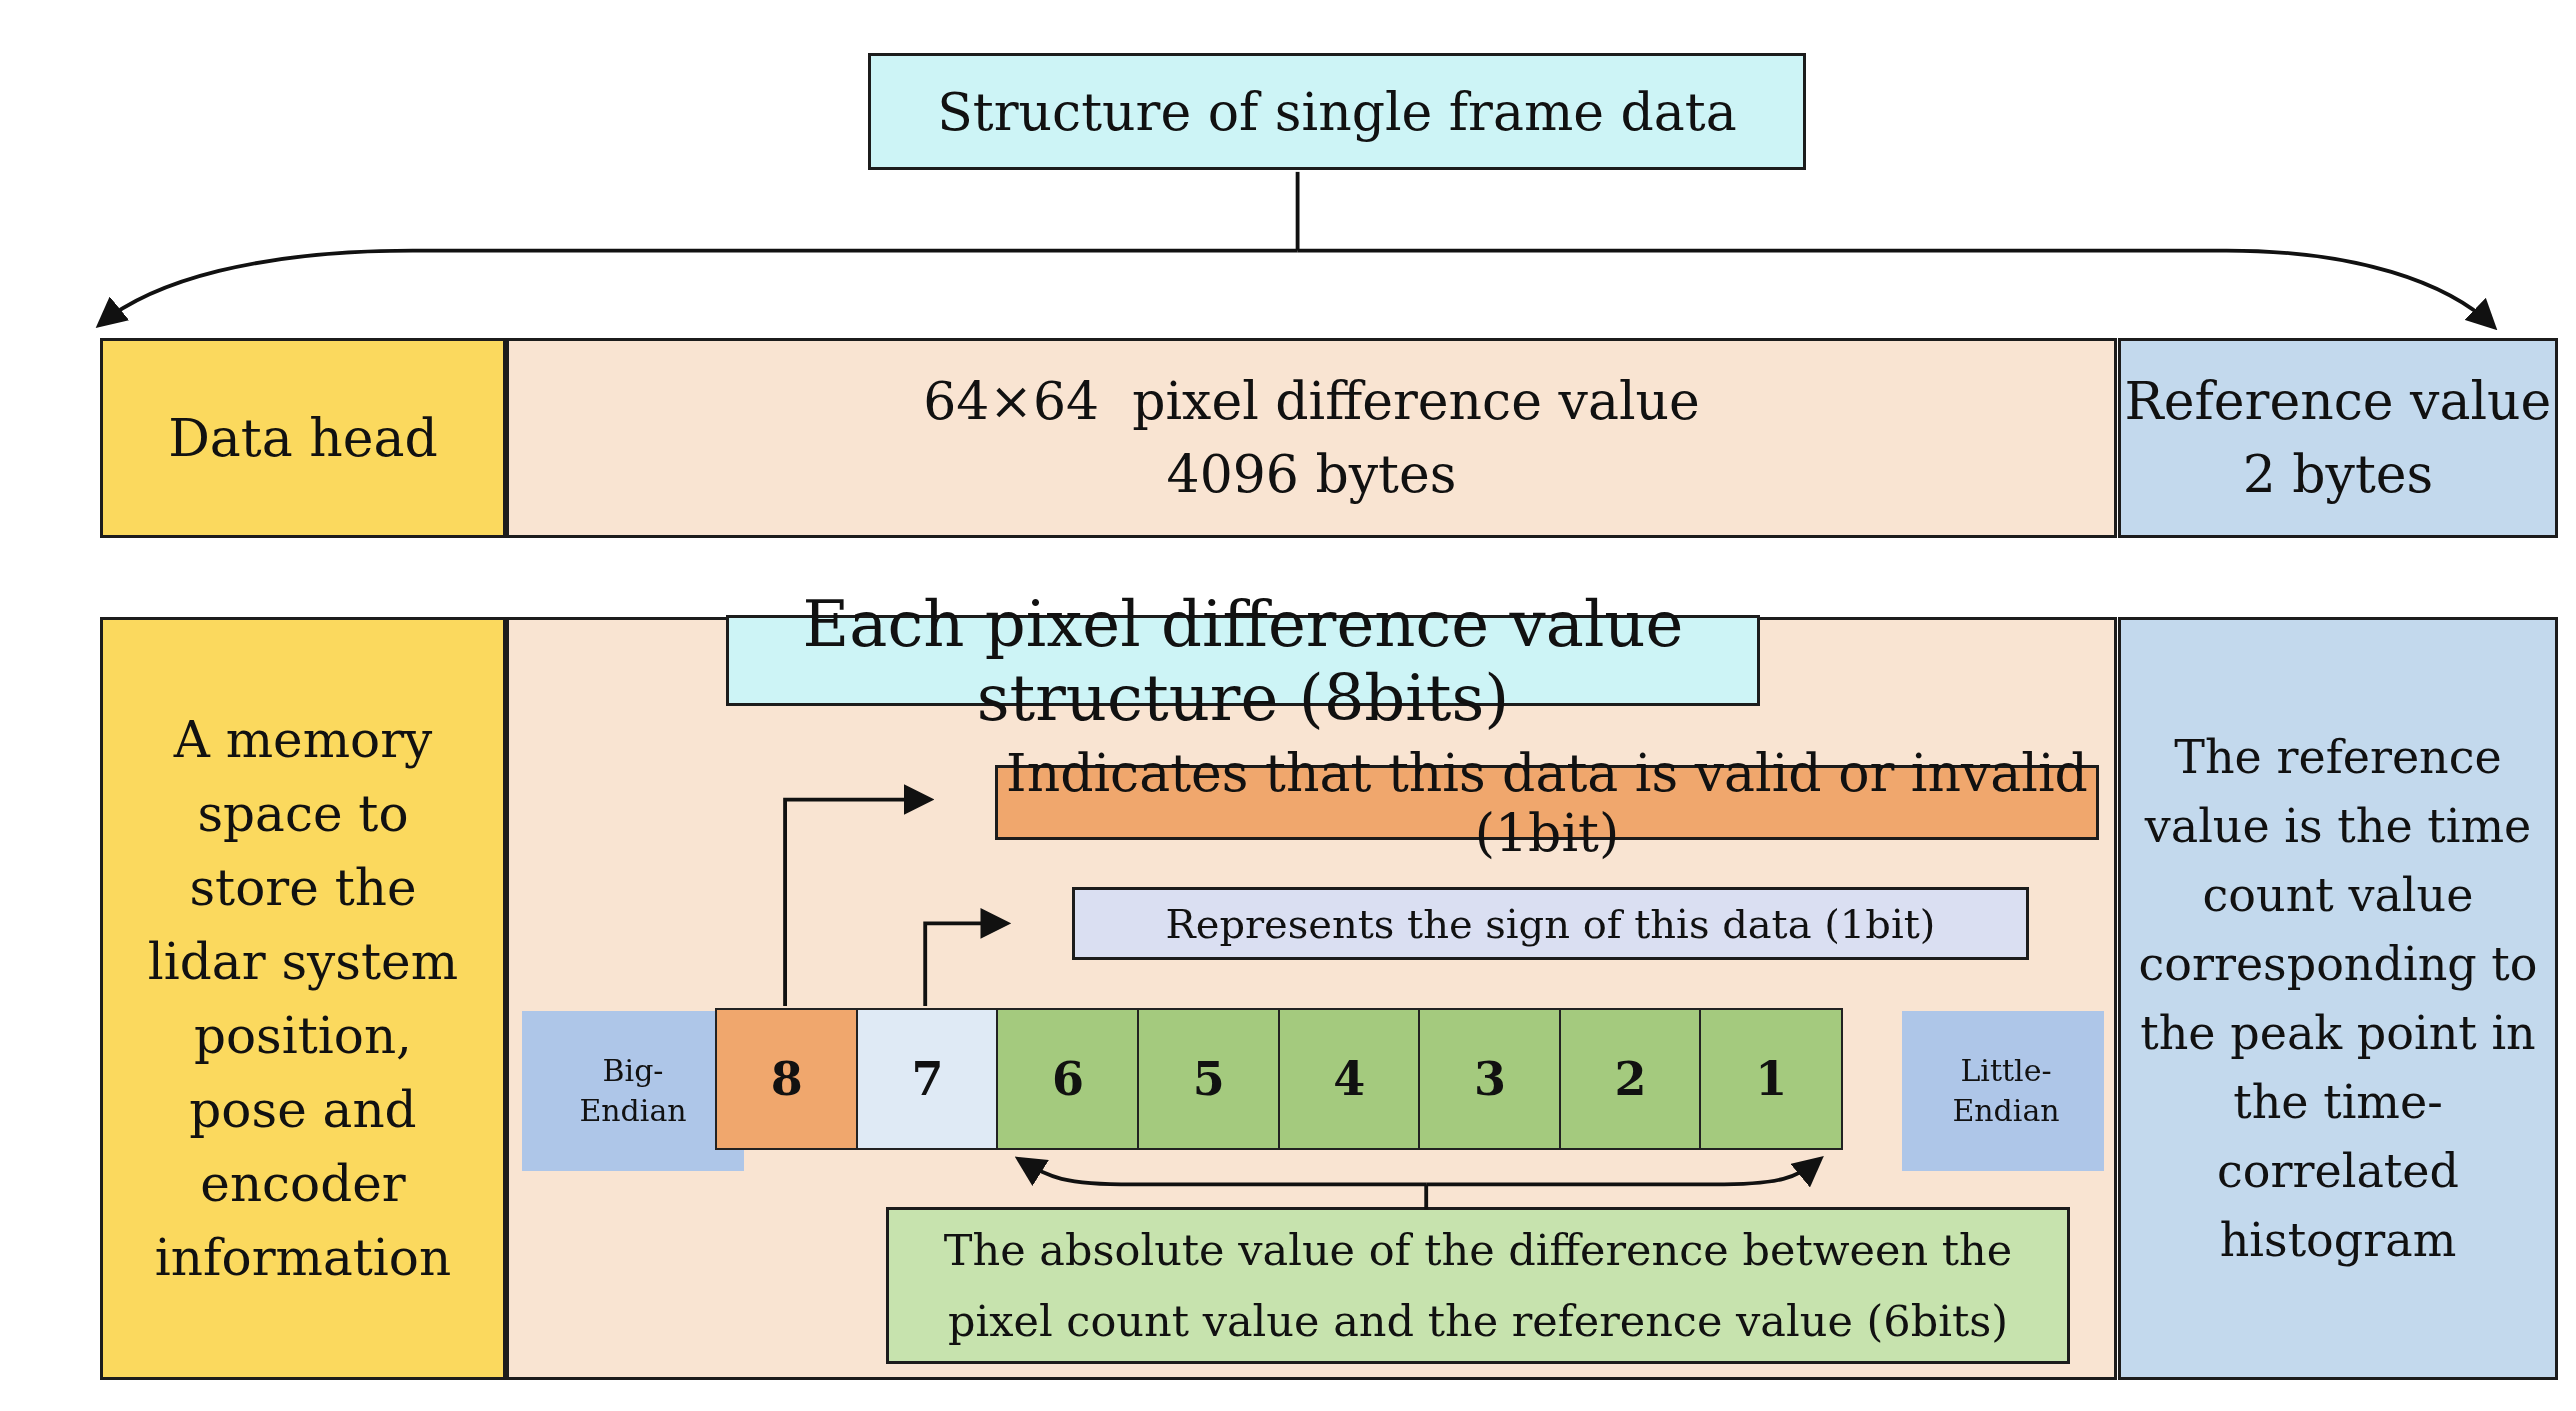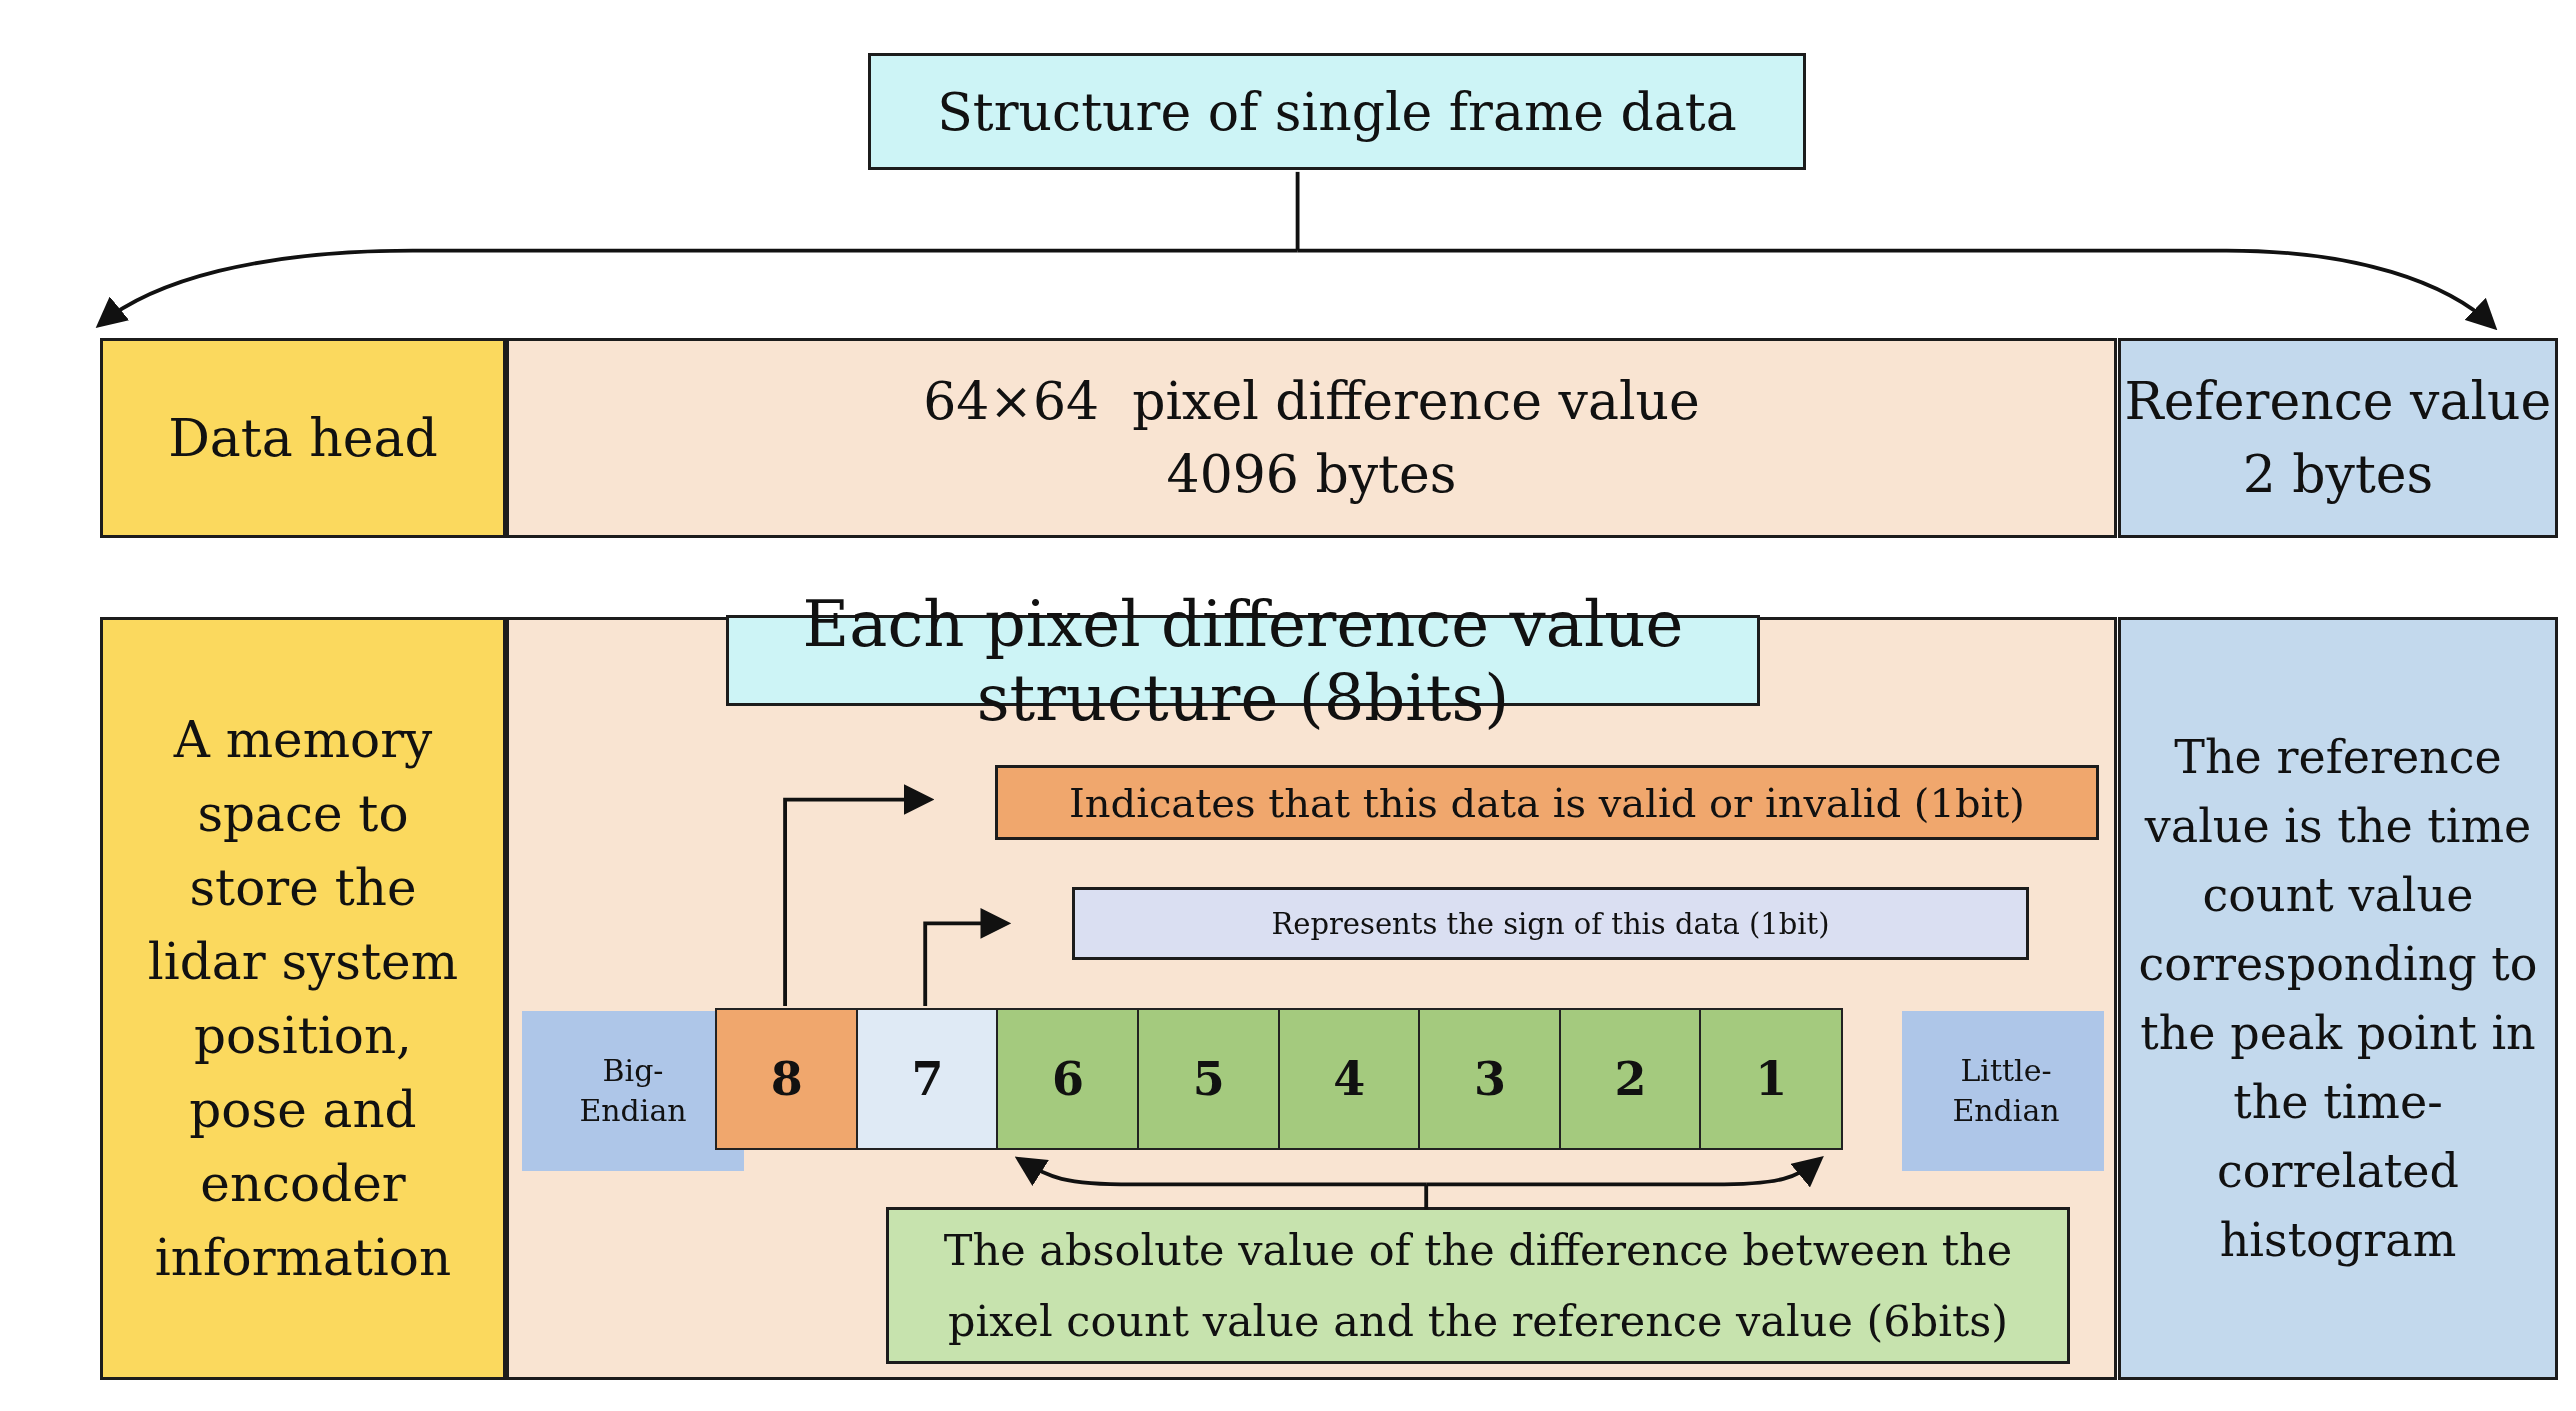--- a/index.html
+++ b/index.html
@@ -28,22 +28,22 @@
   .r1-pixel{left:466px;width:1611px;}
   .r1-ref{left:2078px;width:440px;}
   .keepspace{white-space:pre-wrap;}
 
   .r2{top:617px;height:763px;}
   .col-memory{left:60px;width:406px;font-size:50px;line-height:74px;}
   .col-structure{left:466px;width:1611px;}
   .col-reference{left:2078px;width:440px;font-size:46px;line-height:69px;}
 
   .struct-header{left:686px;top:615px;width:1034px;height:91px;font-size:64px;}
-  .valid-note{left:955px;top:765px;width:1104px;height:75px;font-size:40px;}
-  .sign-note{left:1032px;top:887px;width:957px;height:73px;font-size:29px;}
+  .valid-note{left:955px;top:765px;width:1104px;height:75px;font-size:52px;}
+  .sign-note{left:1032px;top:887px;width:957px;height:73px;font-size:40px;}
 
   .endian{top:1011px;height:160px;font-size:30px;line-height:40px;}
   .big-endian{left:482px;width:222px;}
   .little-endian{left:1862px;width:202px;padding-left:6px;}
 
   .bit-row{left:715px;top:1008px;width:1128px;height:142px;display:flex;}
   .bit-cell{flex:1;border:2.9px solid #222222;display:flex;align-items:center;justify-content:center;
     font-size:46px;font-weight:bold;margin-left:-2.9px;}
   .bit-cell:first-child{margin-left:0;}
 

